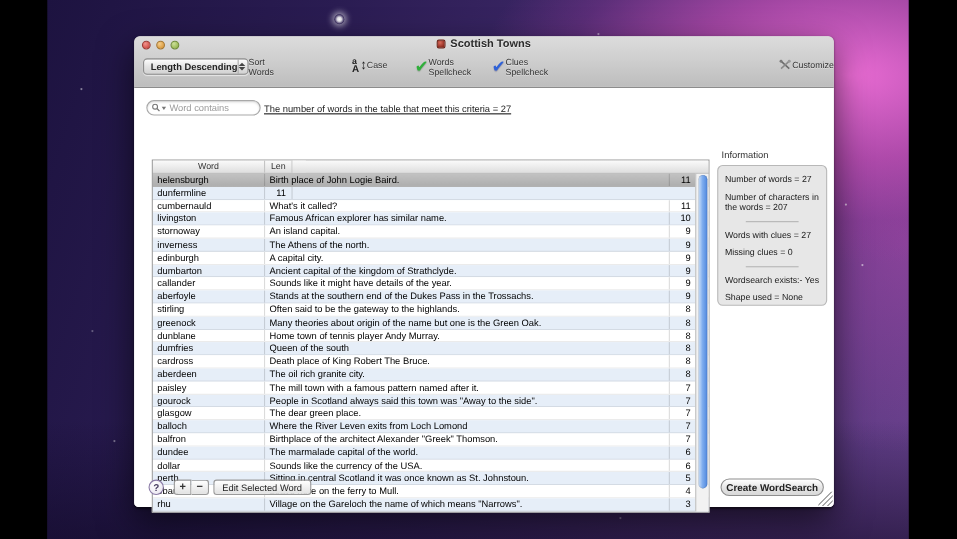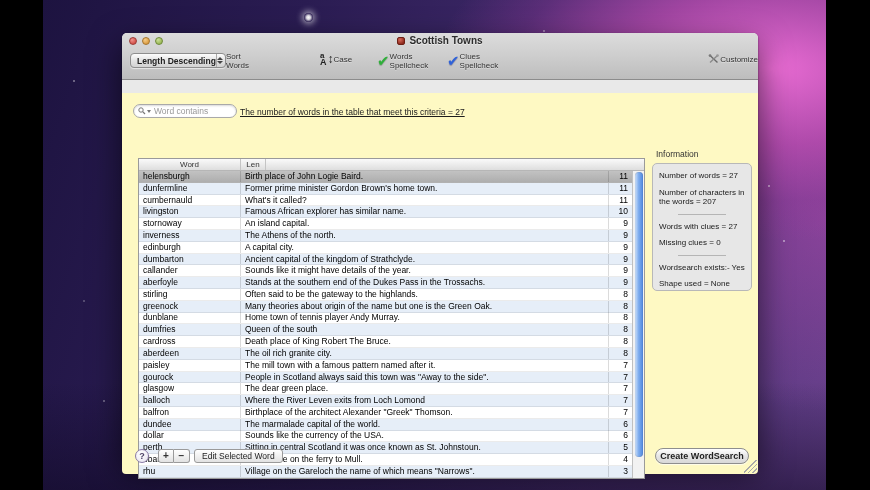--- a/index.html
+++ b/index.html
@@ -73,42 +73,42 @@
   .case-glyph { height:16px; display:flex; align-items:center; color:#222; }
   .case-glyph .aa { display:flex; flex-direction:column; line-height:7px; font-weight:bold; }
   .case-glyph .aa .sm { font-size:8px; } .case-glyph .aa .lg { font-size:9px; }
   .case-glyph .ud { font-size:12px; font-weight:bold; margin-left:1px; }
   .check { font-size:15px; line-height:16px; font-weight:bold; }
   .check.green { color:#2faf3a; text-shadow:0 1px 1px rgba(0,60,0,.3); }
   .check.blue  { color:#2f62d8; text-shadow:0 1px 1px rgba(0,0,80,.3); }
   .customize-glyph { width:18px; height:16px; }
 
   
-  .content { position:absolute; left:0; top:60px; width:100%; height:381px;
-    background:#fef9c3; border-radius:0 0 4px 4px; }
+  .content { position:absolute; left:0; top:47px; width:100%; height:381px;
+    background:#ffffff; border-radius:0 0 4px 4px; }
   .search-field { position:absolute; left:11px; top:11px; width:104px; height:14px;
     border:1px solid #a9a9a9; border-radius:8px; background:#fff; display:flex; align-items:center;
     box-shadow:inset 0 1px 2px rgba(0,0,0,.15); }
   .mag { margin-left:4px; display:flex; align-items:center; }
   .mag svg { display:block; }
   .mag .drop { width:0; height:0; border-left:2.5px solid transparent; border-right:2.5px solid transparent;
     border-top:3px solid #777; margin-left:1px; }
   .search-placeholder { font-size:8.5px; color:#9a9a9a; margin-left:3px; white-space:nowrap; }
   .criteria { position:absolute; left:118px; top:14px; font-size:8.5px; color:#1c1c1c; white-space:nowrap;text-decoration:underline; }
 
   
   .table { position:absolute; left:16px; top:65px; width:507px; border:1px solid #9a9a9a; background:#fff; }
   .thead { display:flex; height:12px; background:linear-gradient(to bottom,#fafafa,#dedede);
     border-bottom:1px solid #b6b6b6; }
   .th { font-size:8px; color:#333; text-align:center; line-height:11px; border-right:1px solid #c4c4c4;
     overflow:hidden; white-space:nowrap; }
   .th.word { width:102px; } .th.clue { width:368px; } .th.len { width:25px; }
   .th.scroll-gap { width:12px; border-right:none; background:linear-gradient(to bottom,#fafafa,#dedede); }
   .row { display:flex; height:11.8px; border-bottom:1px solid rgba(0,0,0,.08); }
-  .row.plain { background:#ffffff;align-items:center; }
+  .row.plain { background:#ffffff; }
   .row.alt   { background:#e6eef8; }
   .row.selected { background:linear-gradient(to bottom,#c2c2c2,#aeaeae); }
   .cell { font-size:8.5px; color:#000; line-height:11px; white-space:nowrap; overflow:hidden;
     border-right:1px solid rgba(0,0,0,.14); }
   .cell.word { width:102px; padding-left:4px; }
   .cell.clue { width:368px; padding-left:4px; }
   .cell.len  { width:25px; text-align:right; padding-right:5px; }
   .tbody-wrap { position:relative; }
   .vscroll { position:absolute; right:0; top:0; width:12px; height:100%; background:#f2f2f2;
     border-left:1px solid #c0c0c0; }
@@ -231,21 +231,20 @@
         </div>
         <div class="tbody-wrap">
           <div>
               <div class="row selected">
     <div class="cell word">helensburgh</div>
     <div class="cell clue">Birth place of John Logie Baird.</div>
     <div class="cell len">11</div>
   </div>
               <div class="row alt">
     <div class="cell word">dunfermline</div>
-    <div class="cell clue">Former prime minister Gordon Brown's home town.</div>
     <div class="cell len">11</div>
   </div>
               <div class="row plain">
     <div class="cell word">cumbernauld</div>
     <div class="cell clue">What's it called?</div>
     <div class="cell len">11</div>
   </div>
               <div class="row alt">
     <div class="cell word">livingston</div>
     <div class="cell clue">Famous African explorer has similar name.</div>

